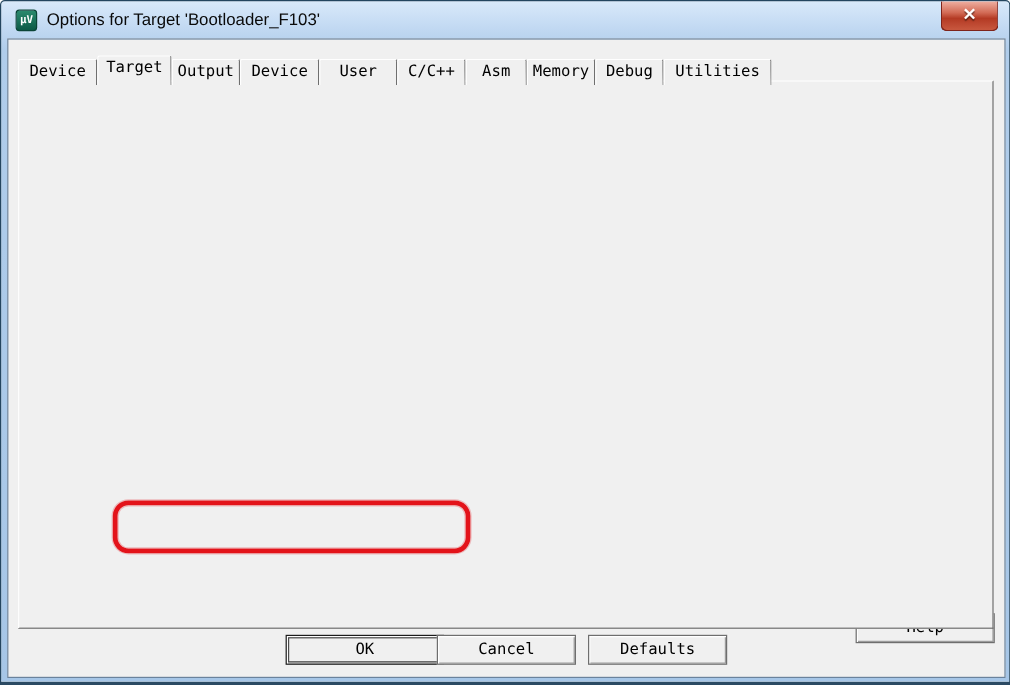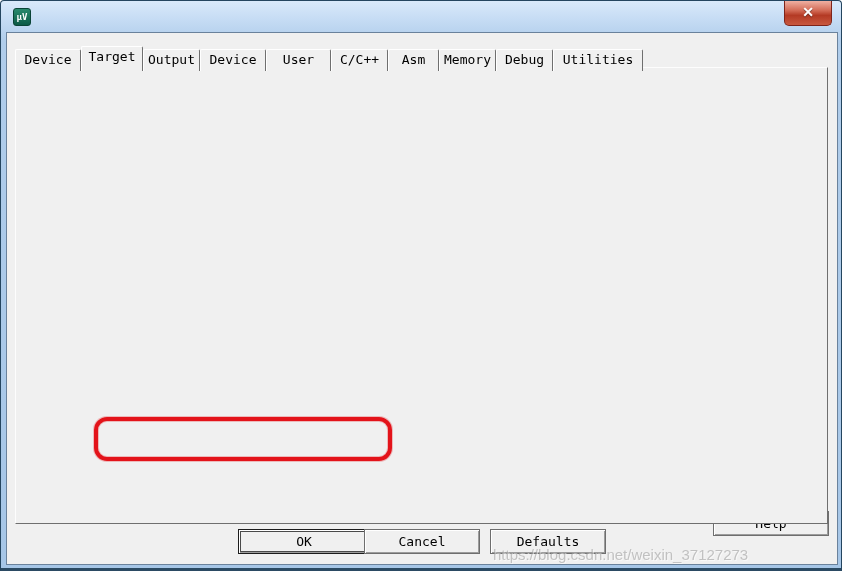--- a/index.html
+++ b/index.html
@@ -115,20 +115,21 @@
   }
   u { text-decoration:underline; }
 </style>
 </head>
 <body>
 
 <div class="window">
 
   <div class="titlebar">
     <span class="app-icon"></span>
+    <span class="title-text">Options for Target 'Bootloader_F103'</span>
   </div>
   <div class="close-btn"><span></span></div>
 
   <div class="body"></div>
 
   <div class="page"></div>
 
   <div class="tabs">
     <div class="tab" style="width:66px">Device</div>
     <div class="tab active" style="width:62px">Target</div>
@@ -257,15 +258,14 @@
   <div class="lbl rt" style="left:478px;top:462px;width:60px">IRAM2:</div>
   <input class="field" style="left: 549px; top: 457px; width: 96px;" value="">
   <input class="field" style="left: 652px; top: 457px; width: 96px;" value="">
   <div class="cb" style="left:770px;top:463px" data-checked="false"></div>
 
   <div class="btn default" style="left:237px;top:528px;width:132px">OK</div>
   <div class="btn" style="left:363px;top:528px;width:116px">Cancel</div>
   <div class="btn" style="left:489px;top:528px;width:116px">Defaults</div>
   <div class="btn" style="left:712px;top:510px;width:116px">Help</div>
 
-  <div class="watermark">https://blog.csdn.net/weixin_37127273</div>
 
 </div>
 
 </body></html>

